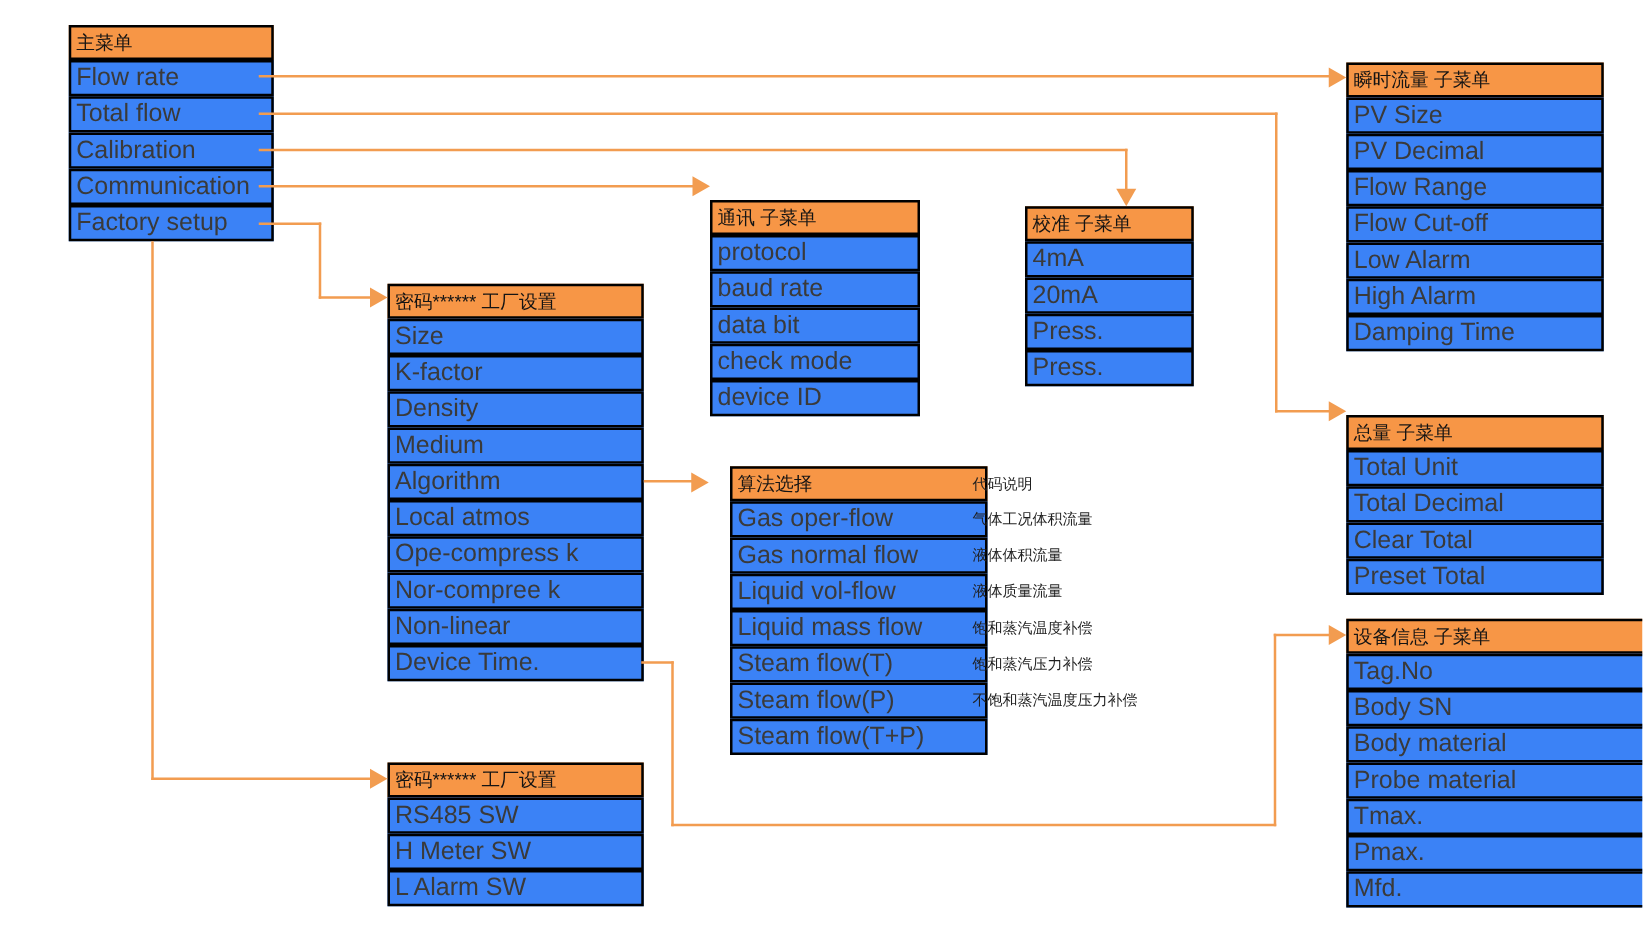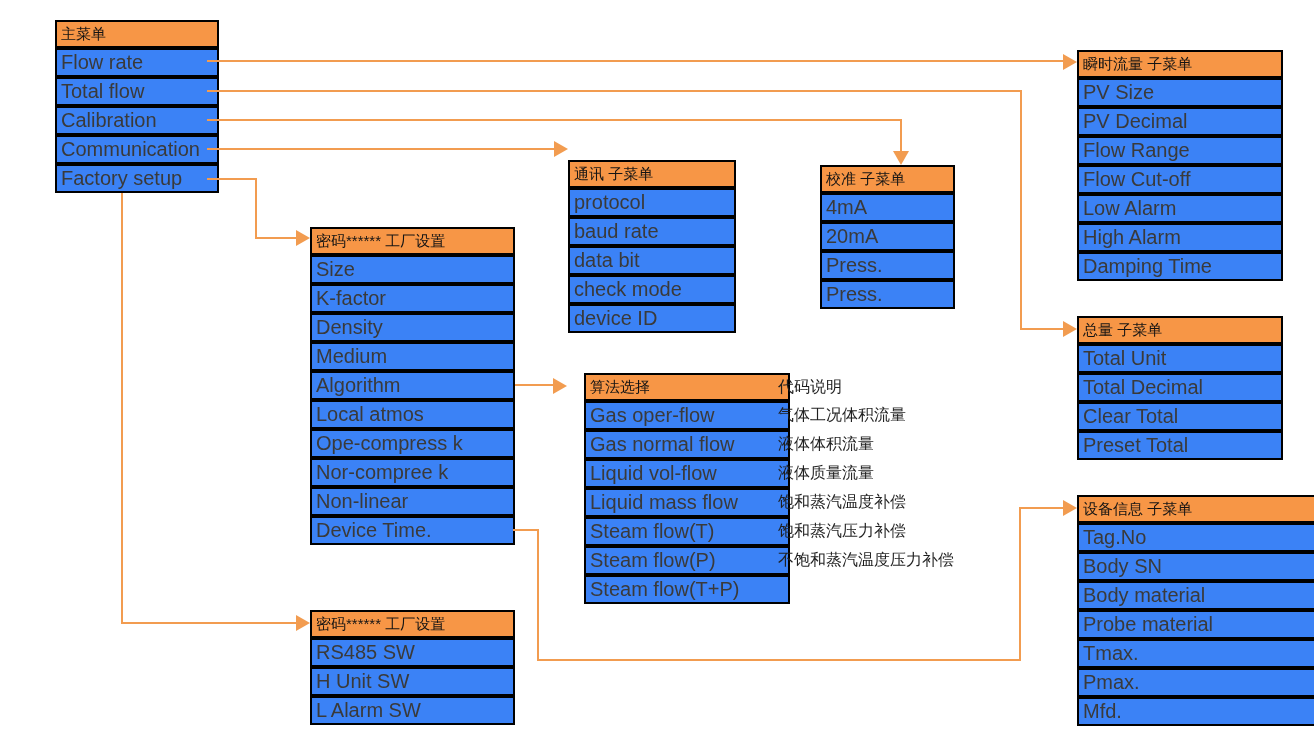--- a/index.html
+++ b/index.html
@@ -29,21 +29,21 @@
     box-sizing:border-box;
     display:flex;align-items:center;
     padding:0 4px;
     font-size:20px;
     color:var(--row-text,#3A3A3A);
     white-space:nowrap;
   }
   .desc-col{position:absolute;left:778px;top:373px;}
   .desc-line{
     height:29px;display:flex;align-items:center;
-    font-size:16px;color:#1F1F1F;white-space:nowrap;
+    font-size:12px;color:#1F1F1F;white-space:nowrap;
   }
   .desc-line.first{height:28px;}
   .hline,.vline{position:absolute;background:var(--connector,#F29C50);}
   .hline{height:2px;}
   .vline{width:2px;}
   .arrow-right{
     position:absolute;width:0;height:0;
     border-top:8px solid transparent;
     border-bottom:8px solid transparent;
     border-left:14px solid var(--connector,#F29C50);
@@ -90,21 +90,21 @@
       <div class="box-header">瞬时流量 子菜单</div>
       <div class="box-row">PV Size</div>
       <div class="box-row">PV Decimal</div>
       <div class="box-row">Flow Range</div>
       <div class="box-row">Flow Cut-off</div>
       <div class="box-row">Low Alarm</div>
       <div class="box-row">High Alarm</div>
       <div class="box-row">Damping Time</div>
     </div>
 
-  <div class="box" style="left:1077px;top:316px;width:206px;">
+  <div class="box" style="left:1077px;top:332px;width:206px;">
       <div class="box-header">总量 子菜单</div>
       <div class="box-row">Total Unit</div>
       <div class="box-row">Total Decimal</div>
       <div class="box-row">Clear Total</div>
       <div class="box-row">Preset Total</div>
     </div>
 
   <div class="box" style="left:310px;top:227px;width:205px;">
       <div class="box-header">密码****** 工厂设置</div>
       <div class="box-row">Size</div>
@@ -126,21 +126,21 @@
       <div class="box-row">Liquid vol-flow</div>
       <div class="box-row">Liquid mass flow</div>
       <div class="box-row">Steam flow(T)</div>
       <div class="box-row">Steam flow(P)</div>
       <div class="box-row">Steam flow(T+P)</div>
     </div>
 
   <div class="box" style="left:310px;top:610px;width:205px;">
       <div class="box-header">密码****** 工厂设置</div>
       <div class="box-row">RS485 SW</div>
-      <div class="box-row">H Unit SW</div>
+      <div class="box-row">H Meter SW</div>
       <div class="box-row">L Alarm SW</div>
     </div>
 
   <div class="box" style="left:1077px;top:495px;width:240px;">
       <div class="box-header">设备信息 子菜单</div>
       <div class="box-row">Tag.No</div>
       <div class="box-row">Body SN</div>
       <div class="box-row">Body material</div>
       <div class="box-row">Probe material</div>
       <div class="box-row">Tmax.</div>

